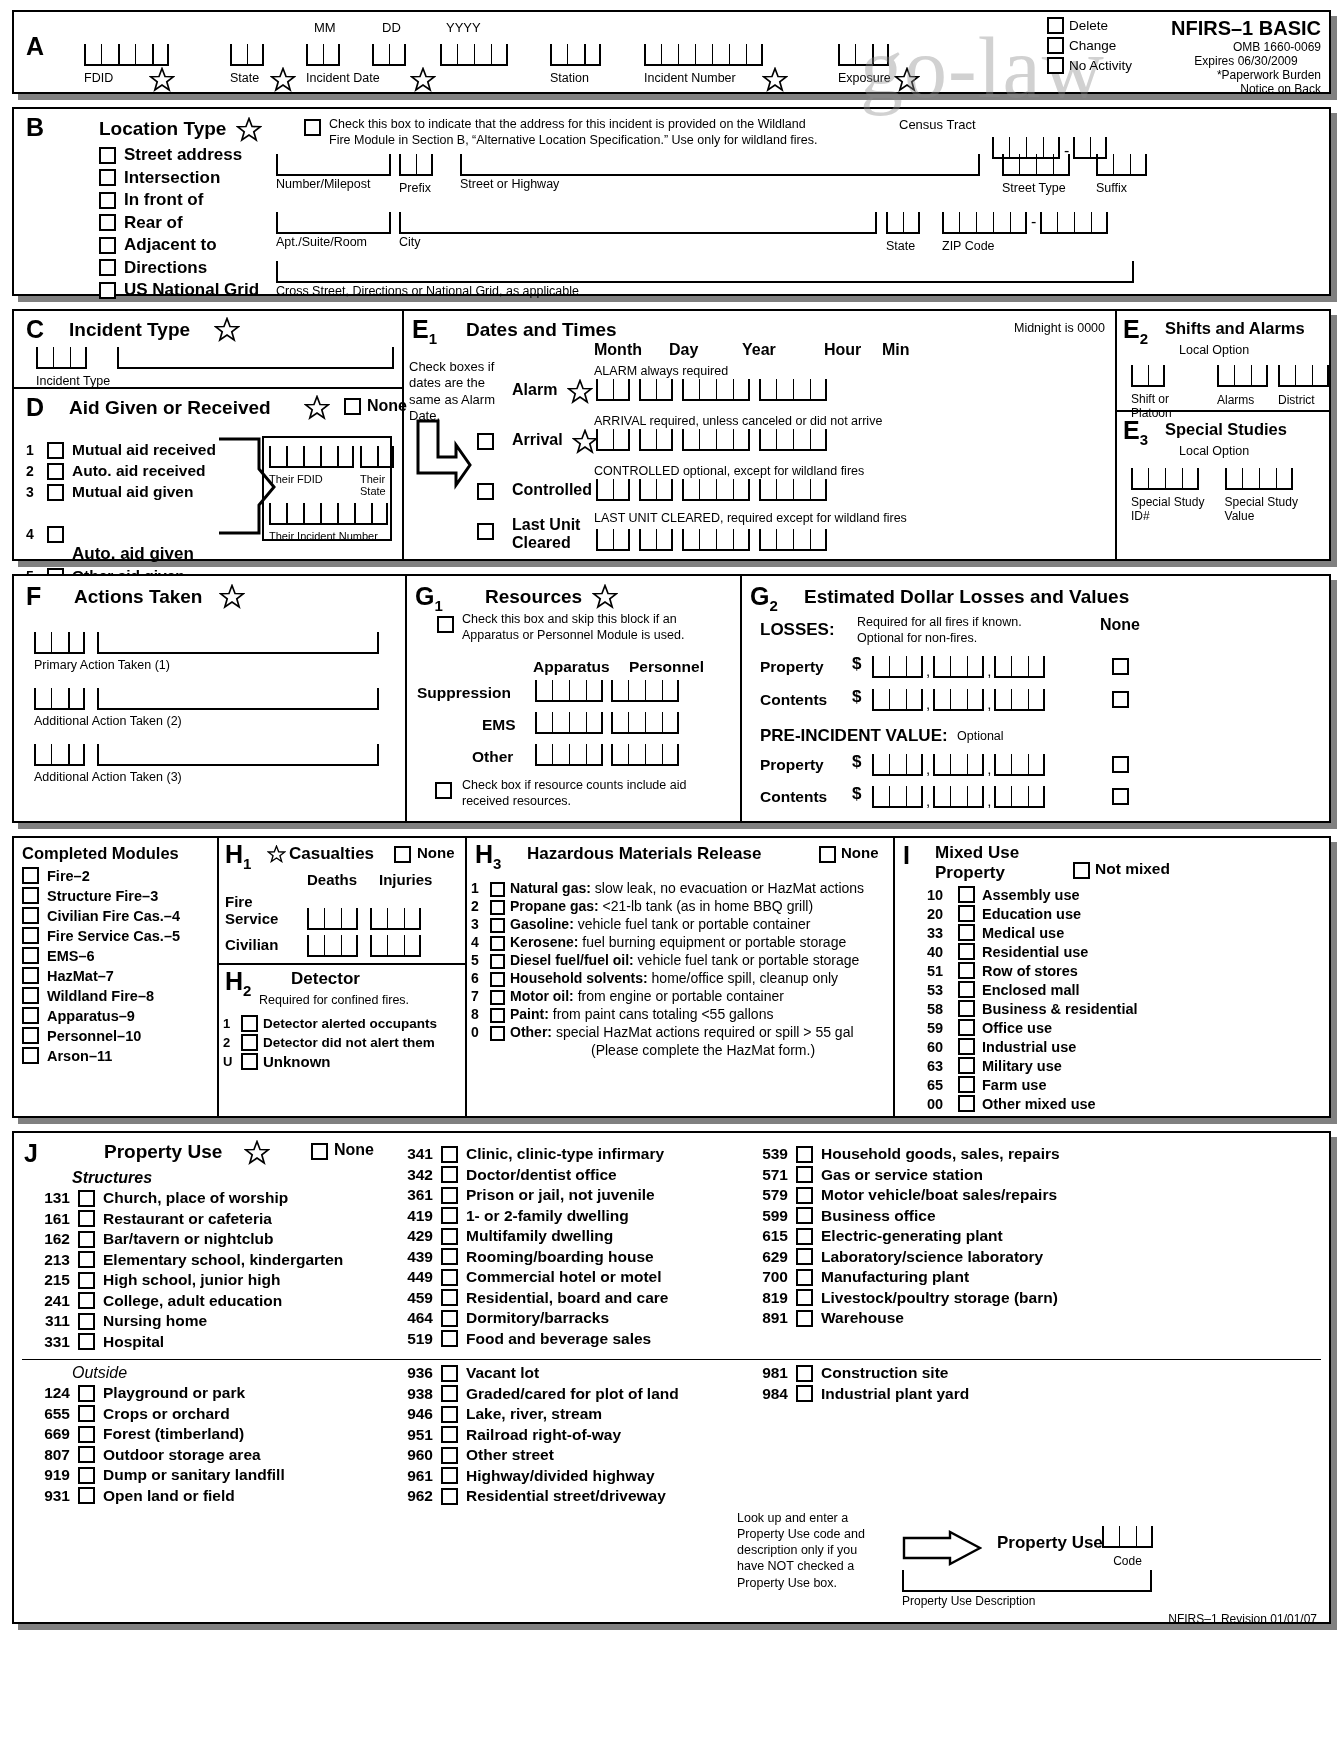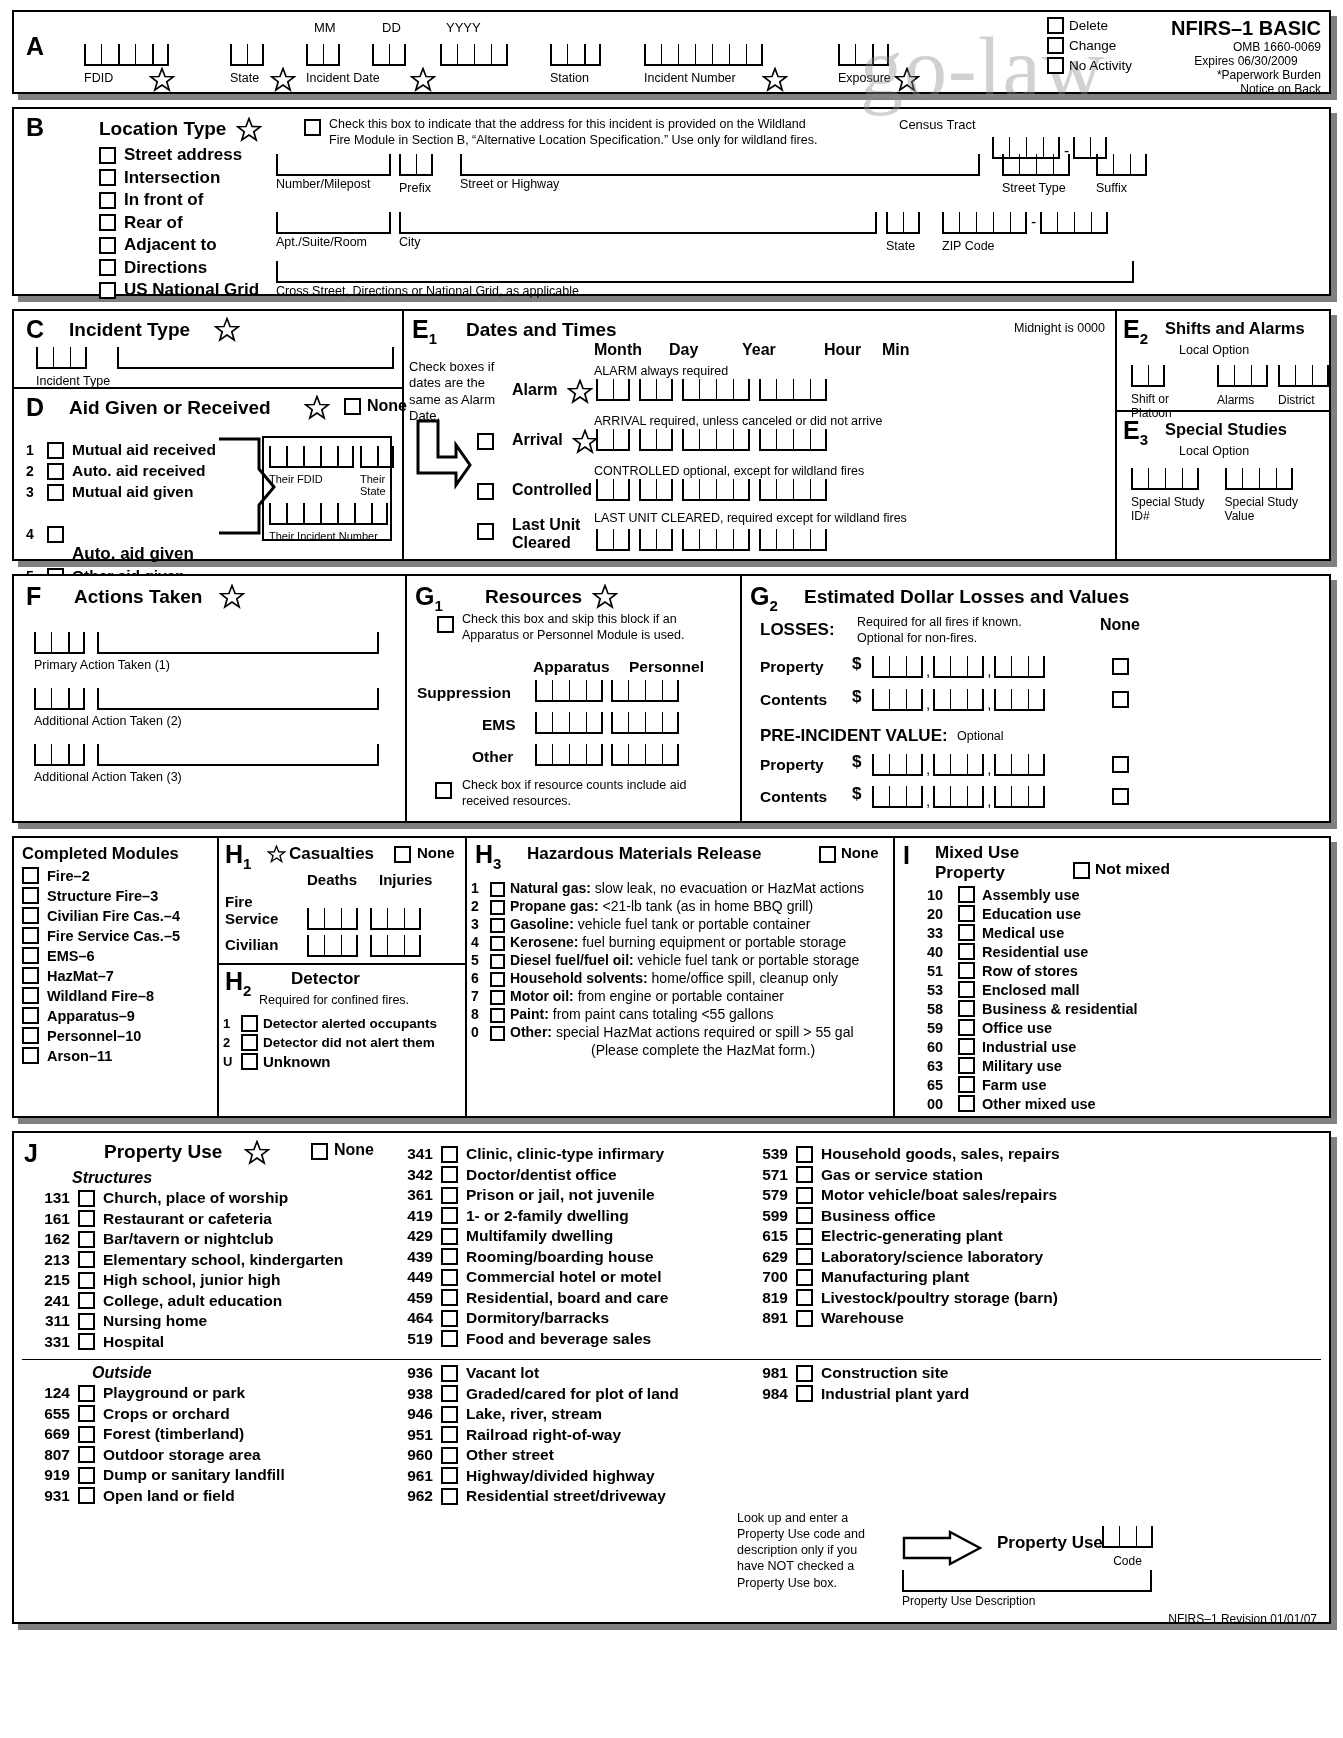--- a/index.html
+++ b/index.html
@@ -1256,21 +1256,21 @@
                 <span>Warehouse</span>
               </div>
           </div>
         </div>
       </div>
 
       <div class="divline" style="margin:6px 0 4px 0;"></div>
 
       <div style="display:flex;">
         <div style="width:375px;">
-          <div style="font-weight:bold;font-style:italic;font-size:16px;margin-left:70px;margin-bottom:2px;">Outside</div>
+          <div style="font-weight:normal;font-style:italic;font-size:16px;margin-left:50px;margin-bottom:2px;">Outside</div>
           <div class="puList" style="margin-left:12px;">
             <div class="prow">
                 <span class="num">124</span>
                 <span class="cb lg"></span>
                 <span>Playground or park</span>
               </div>
             <div class="prow">
                 <span class="num">655</span>
                 <span class="cb lg"></span>
                 <span>Crops or orchard</span>

